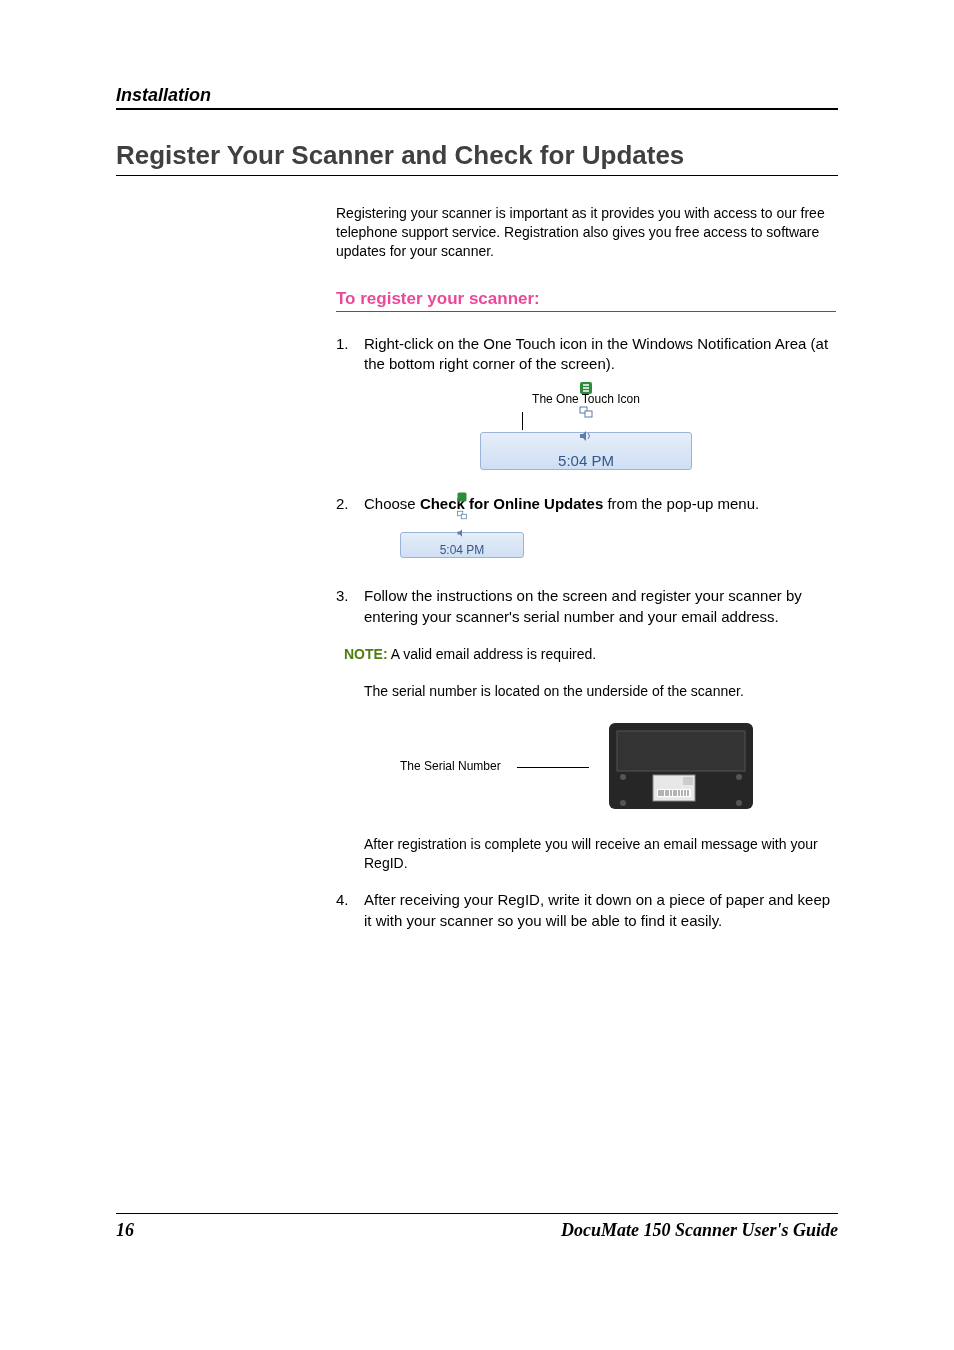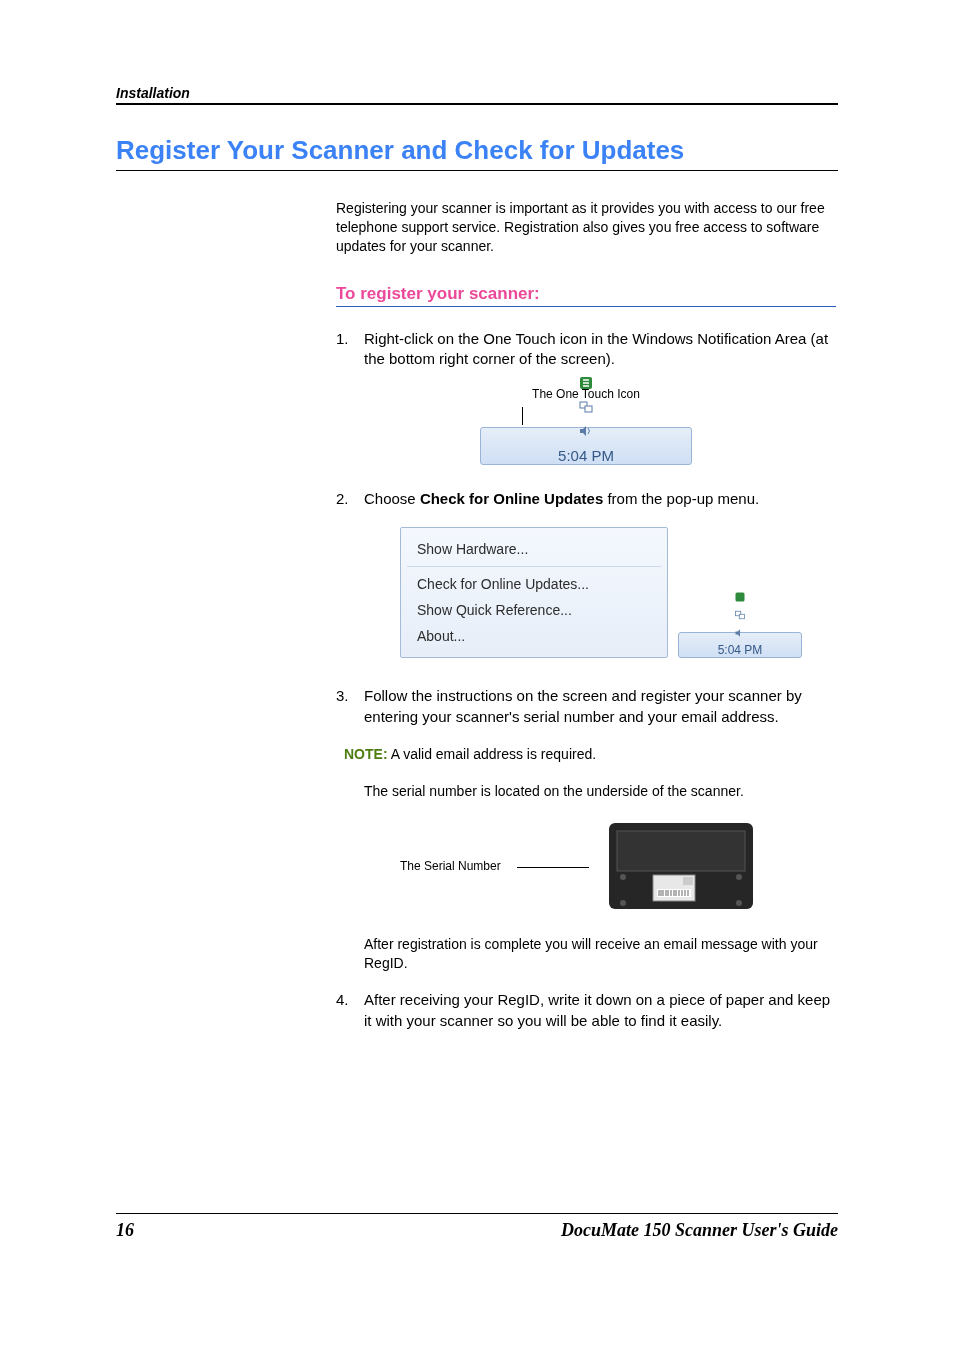--- a/index.html
+++ b/index.html
@@ -12,30 +12,30 @@
     }
     .page-content {
       position: absolute;
       left: 116px;
       top: 85px;
       width: 722px;
     }
     .header-running {
       font-style: italic;
       font-weight: bold;
-      font-size: 14px;
+      font-size: 18px;
       color: #000;
       margin-bottom: 2px;
     }
     .header-rule {
       border-top: 2.5px solid #000;
       margin-bottom: 30px;
     }
     .h1 {
-      color: #3b82f6;
+      color: #404040;
       font-size: 26px;
       font-weight: bold;
       margin-bottom: 4px;
     }
     .h1-rule {
       border-top: 1px solid #000;
       margin-bottom: 28px;
     }
     .body-text {
       margin-left: 220px;
@@ -236,27 +236,20 @@
     </div>
 
     <div class="step">
       <div class="step-num">2.</div>
       <div class="step-body">
         <span>Choose </span><b>Check for Online Updates</b><span> from the pop-up menu.</span>
       </div>
     </div>
 
     <div class="menu-row">
-      <div class="popup-menu">
-        <div class="mi">Show Hardware...</div>
-        <div class="sep"></div>
-        <div class="mi">Check for Online Updates...</div>
-        <div class="mi">Show Quick Reference...</div>
-        <div class="mi">About...</div>
-      </div>
       <div class="tray-box small">
         <span class="ticon small">
           <svg viewBox="0 0 16 16">
               <rect x="2" y="2" width="12" height="12" rx="2" fill="#2e8b3c"></rect>
             </svg>
         </span>
         <span class="ticon small">
           <svg viewBox="0 0 16 16">
               <rect x="2" y="3" width="7" height="6" fill="#fff" stroke="#5b7da8"></rect>
               <rect x="7" y="7" width="7" height="6" fill="#fff" stroke="#5b7da8"></rect>

